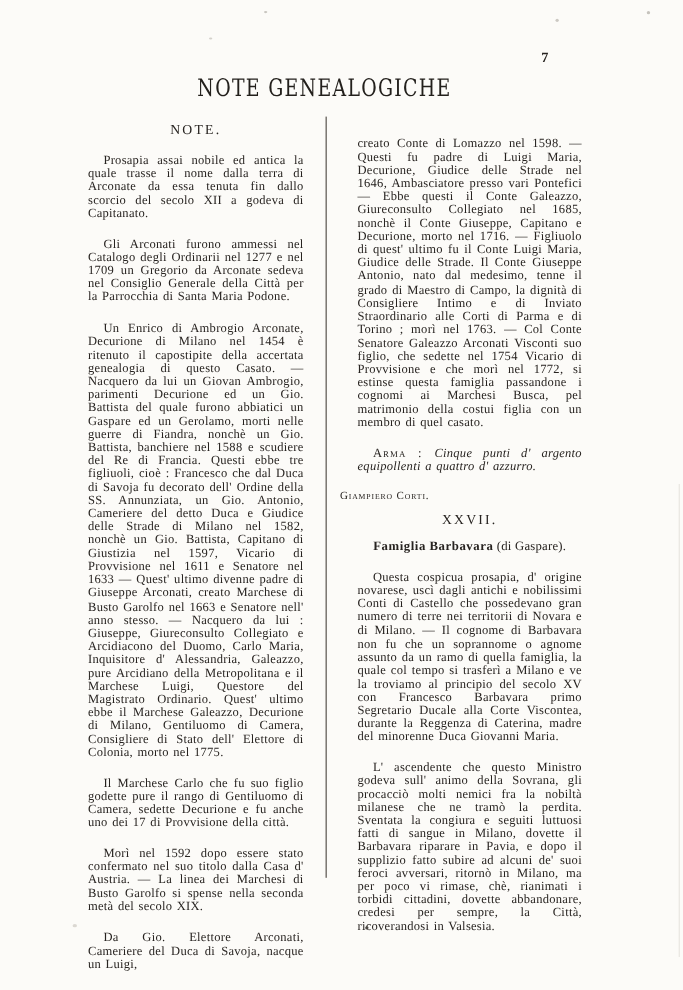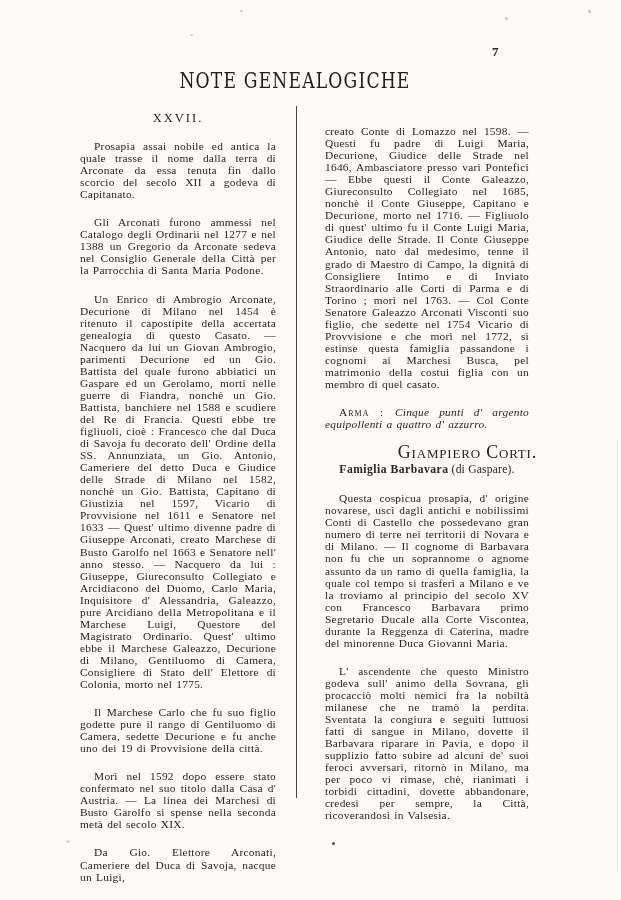--- a/index.html
+++ b/index.html
@@ -47,22 +47,22 @@
     text-align:center; text-indent:0;
     font-size:11.6px; letter-spacing:.2px;
     margin:0 0 13px 0;
   }
   .family-heading .fam-bold { font-weight:bold; letter-spacing:.5px; }
   .arma-paragraph { font-style:italic; }
   .arma-paragraph .arma-label {
     font-style:normal; font-variant:small-caps; letter-spacing:1px;
   }
   .signature {
-    text-align:right; padding-right:8px;
-    font-variant:small-caps; font-size:18px; letter-spacing:.8px;
+    text-align:left; padding-right:8px;
+    font-variant:small-caps; font-size:10px; letter-spacing:.8px;
     margin:2px 0 6px 0;
   }
   .column-divider {
     position:absolute; left:296px; top:106px;
     width:1px; height:692px; background:#49443e;
   }
   .scan-speck { position:absolute; border-radius:50%; }
   .sp1 { left:332px; top:842px; width:3px; height:3px; background:#4d4a46; }
   .sp2 { left:240px; top:10px;  width:3px; height:2px; background:#c9c6c0; }
   .sp3 { left:505px; top:17px;  width:3px; height:3px; background:#ccc9c3; }
@@ -77,35 +77,36 @@
 </head>
 <body>
 
 <div class="page">
 
   <div class="page-number">7</div>
 
   <div class="page-title">NOTE GENEALOGICHE</div>
 
   <div class="col col-left">
-    <div class="section-number">XXVII.</div>
+    <div class="section-number">NOTE.</div>
     <p>Prosapia assai nobile ed antica la quale trasse il nome dalla terra di Arconate da essa tenuta fin dallo scorcio del secolo XII a godeva di Capitanato.</p>
-    <p>Gli Arconati furono ammessi nel Catalogo degli Ordinarii nel 1277 e nel 1388 un Gregorio da Arconate sedeva nel Consiglio Generale della Città per la Parrocchia di Santa Maria Podone.</p>
+    <p>Gli Arconati furono ammessi nel Catalogo degli Ordinarii nel 1277 e nel 1709 un Gregorio da Arconate sedeva nel Consiglio Generale della Città per la Parrocchia di Santa Maria Podone.</p>
     <p>Un Enrico di Ambrogio Arconate, Decurione di Milano nel 1454 è ritenuto il capostipite della accertata genealogia di questo Casato. — Nacquero da lui un Giovan Ambrogio, parimenti Decurione ed un Gio. Battista del quale furono abbiatici un Gaspare ed un Gerolamo, morti nelle guerre di Fiandra, nonchè un Gio. Battista, banchiere nel 1588 e scudiere del Re di Francia. Questi ebbe tre figliuoli, cioè : Francesco che dal Duca di Savoja fu decorato dell' Ordine della SS. Annunziata, un Gio. Antonio, Cameriere del detto Duca e Giudice delle Strade di Milano nel 1582, nonchè un Gio. Battista, Capitano di Giustizia nel 1597, Vicario di Provvisione nel 1611 e Senatore nel 1633 — Quest' ultimo divenne padre di Giuseppe Arconati, creato Marchese di Busto Garolfo nel 1663 e Senatore nell' anno stesso. — Nacquero da lui : Giuseppe, Giureconsulto Collegiato e Arcidiacono del Duomo, Carlo Maria, Inquisitore d' Alessandria, Galeazzo, pure Arcidiano della Metropolitana e il Marchese Luigi, Questore del Magistrato Ordinario. Quest' ultimo ebbe il Marchese Galeazzo, Decurione di Milano, Gentiluomo di Camera, Consigliere di Stato dell' Elettore di Colonia, morto nel 1775.</p>
-    <p>Il Marchese Carlo che fu suo figlio godette pure il rango di Gentiluomo di Camera, sedette Decurione e fu anche uno dei 19 di Provvisione della città.</p>
+    <p>Il Marchese Carlo che fu suo figlio godette pure il rango di Gentiluomo di Camera, sedette Decurione e fu anche uno dei 17 di Provvisione della città.</p>
     <p>Morì nel 1592 dopo essere stato confermato nel suo titolo dalla Casa d' Austria. — La linea dei Marchesi di Busto Garolfo si spense nella seconda metà del secolo XIX.</p>
     <p>Da Gio. Elettore Arconati, Cameriere del Duca di Savoja, nacque un Luigi,</p>
   </div>
 
   <div class="column-divider"></div>
 
   <div class="col col-right">
     <p class="flush">creato Conte di Lomazzo nel 1598. — Questi fu padre di Luigi Maria, Decurione, Giudice delle Strade nel 1646, Ambasciatore presso vari Pontefici — Ebbe questi il Conte Galeazzo, Giureconsulto Collegiato nel 1685, nonchè il Conte Giuseppe, Capitano e Decurione, morto nel 1716. — Figliuolo di quest' ultimo fu il Conte Luigi Maria, Giudice delle Strade. Il Conte Giuseppe Antonio, nato dal medesimo, tenne il grado di Maestro di Campo, la dignità di Consigliere Intimo e di Inviato Straordinario alle Corti di Parma e di Torino ; morì nel 1763. — Col Conte Senatore Galeazzo Arconati Visconti suo figlio, che sedette nel 1754 Vicario di Provvisione e che morì nel 1772, si estinse questa famiglia passandone i cognomi ai Marchesi Busca, pel matrimonio della costui figlia con un membro di quel casato.</p>
     <p class="arma-paragraph"><span class="arma-label">Arma : </span><span>Cinque punti d' argento equipollenti a quattro d' azzurro.</span></p>
     <div class="signature">Giampiero Corti.</div>
+    <div class="section-number">XXVII.</div>
     <div class="family-heading"><span class="fam-bold">Famiglia Barbavara</span><span> (di Gaspare).</span></div>
     <p>Questa cospicua prosapia, d' origine novarese, uscì dagli antichi e nobilissimi Conti di Castello che possedevano gran numero di terre nei territorii di Novara e di Milano. — Il cognome di Barbavara non fu che un soprannome o agnome assunto da un ramo di quella famiglia, la quale col tempo si trasferì a Milano e ve la troviamo al principio del secolo XV con Francesco Barbavara primo Segretario Ducale alla Corte Viscontea, durante la Reggenza di Caterina, madre del minorenne Duca Giovanni Maria.</p>
     <p>L' ascendente che questo Ministro godeva sull' animo della Sovrana, gli procacciò molti nemici fra la nobiltà milanese che ne tramò la perdita. Sventata la congiura e seguiti luttuosi fatti di sangue in Milano, dovette il Barbavara riparare in Pavia, e dopo il supplizio fatto subire ad alcuni de' suoi feroci avversari, ritornò in Milano, ma per poco vi rimase, chè, rianimati i torbidi cittadini, dovette abbandonare, credesi per sempre, la Città, ricoverandosi in Valsesia.</p>
   </div>
 
   <div class="scan-speck sp1"></div>
   <div class="scan-speck sp2"></div>
   <div class="scan-speck sp3"></div>
   <div class="scan-speck sp4"></div>
   <div class="scan-speck sp5"></div>

